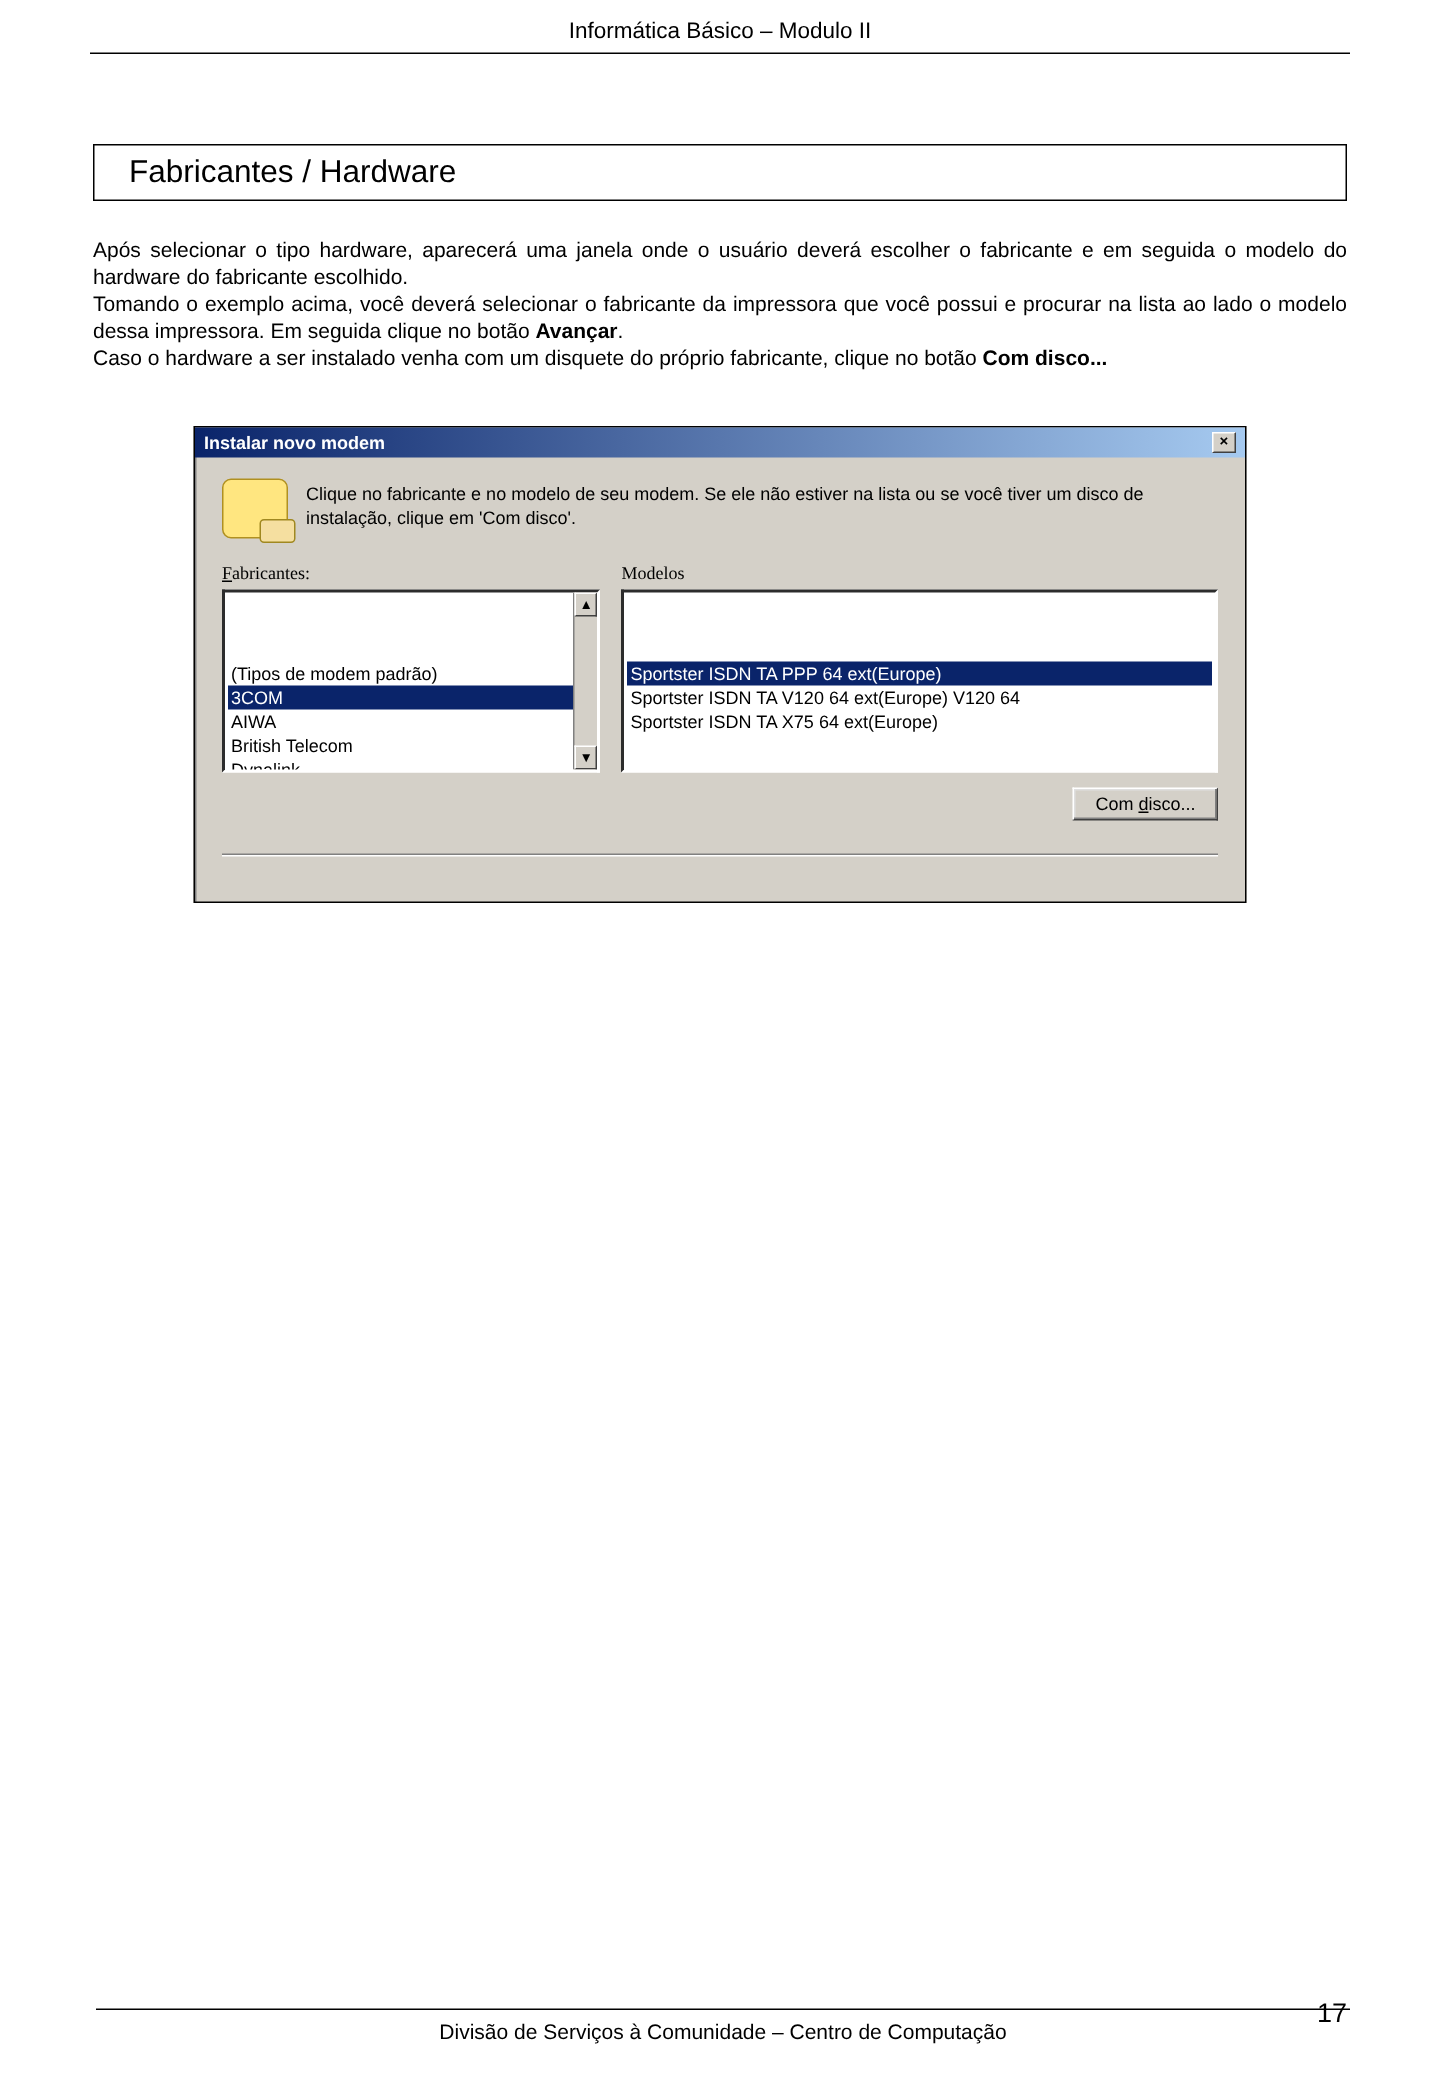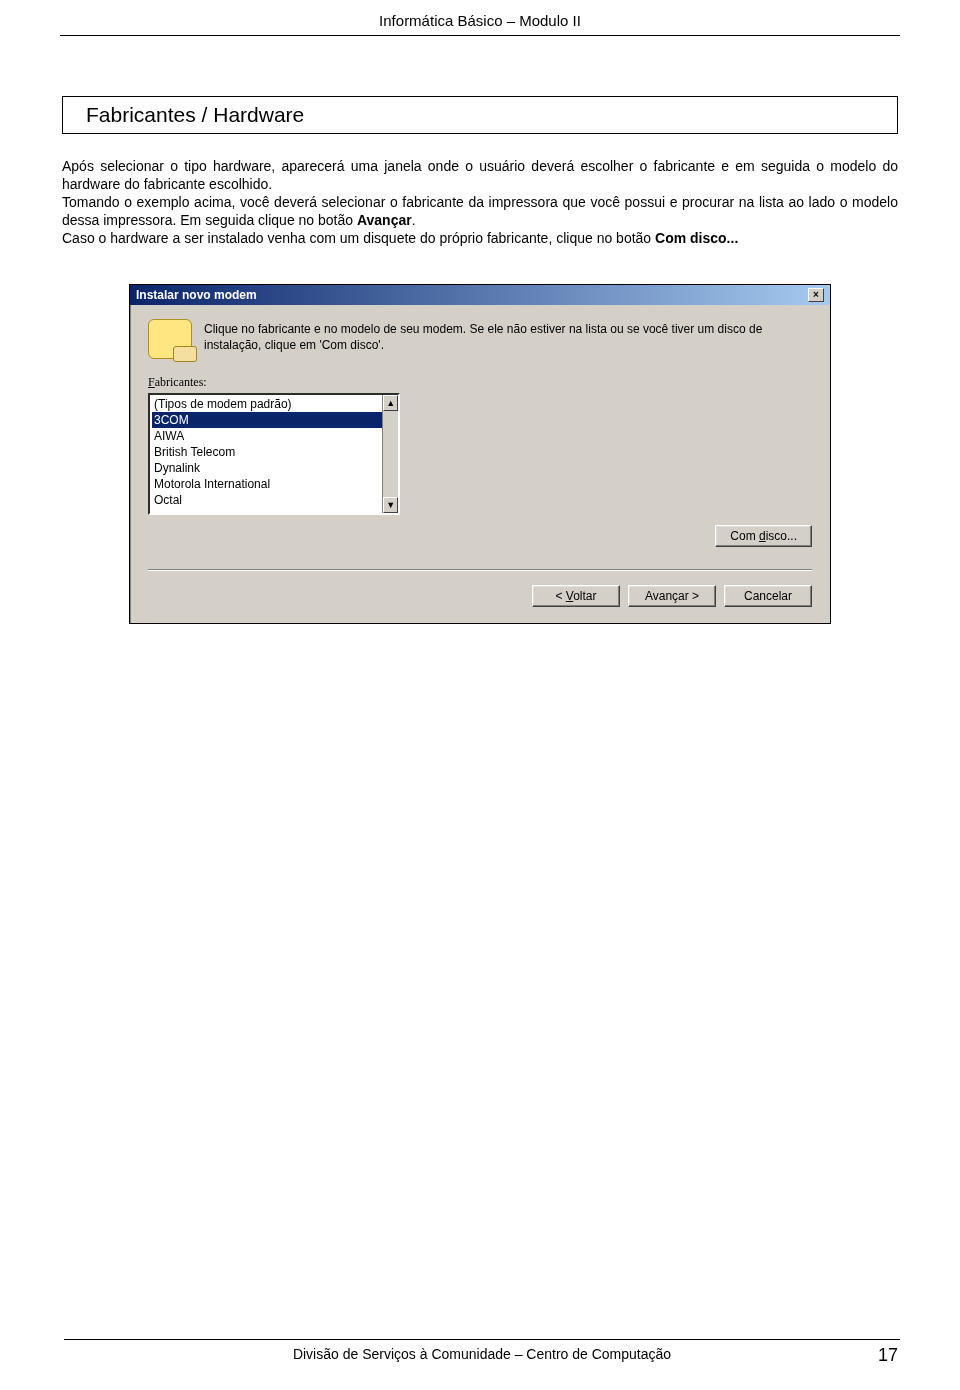--- a/index.html
+++ b/index.html
@@ -141,20 +141,21 @@
     background: #d4d0c8;
     border: 1px solid #fff;
     border-right-color: #404040;
     border-bottom-color: #404040;
     font-size: 9px;
     text-align: center;
     line-height: 14px;
   }
   .listbox .items {
     padding: 1px 2px;
+    margin-top: 45px;
   }
   .listbox .item {
     padding: 0 2px;
     line-height: 16px;
     white-space: nowrap;
   }
   .listbox .item.selected {
     background: #0a246a;
     color: #fff;
   }
@@ -193,21 +194,21 @@
     text-align: center;
     font-size: 14px;
   }
   .hr-bottom {
     margin: 0 60px 6px 60px;
     border: none;
     border-top: 1.5px solid #000;
   }
   .page-num {
     position: absolute;
-    bottom: 24px;
+    bottom: 37px;
     right: 62px;
     font-size: 18px;
   }
   .underline { text-decoration: underline; }
 </style>
 </head>
 <body>
 
 <div class="page-header">Informática Básico – Modulo II</div>
 <hr class="hr-top">
@@ -245,33 +246,38 @@
                 <div class="item">Dynalink</div>
                 <div class="item">Motorola International</div>
                 <div class="item">Octal</div>
               </div>
               <div class="scroll">
                 <div class="arrow">▲</div>
                 <div class="arrow">▼</div>
               </div>
             </div>
           </div>
+          <div class="col-right">
+            <div class="col-label">Modelos</div>
+            <div class="listbox">
+              <div class="items">
+                <div class="item selected">Sportster ISDN TA PPP 64 ext(Europe)</div>
+                <div class="item">Sportster ISDN TA V120 64 ext(Europe) V120 64</div>
+                <div class="item">Sportster ISDN TA X75 64 ext(Europe)</div>
+              </div>
+            </div>
+          </div>
         </div>
 
         <div class="disk-row">
           <div class="btn"><span>Com </span><span class="underline">d</span><span>isco...</span></div>
         </div>
 
         <hr class="sep">
 
-        <div class="btn-row">
-          <div class="btn"><span>&lt; </span><span class="underline">V</span><span>oltar</span></div>
-          <div class="btn">Avançar &gt;</div>
-          <div class="btn">Cancelar</div>
-        </div>
       </div>
     </div>
   </div>
 </div>
 
 <div class="page-footer">
   <hr class="hr-bottom">
   <span>Divisão de Serviços à Comunidade – Centro de Computação</span>
 </div>
 <div class="page-num">17</div>

